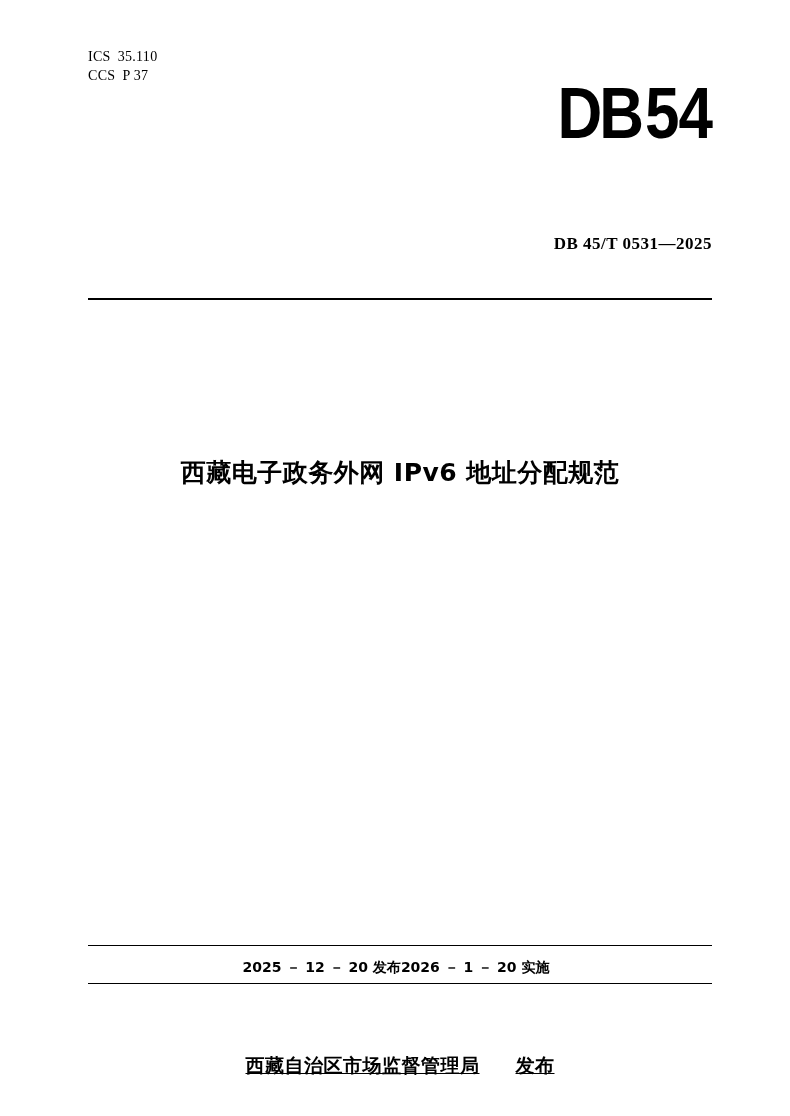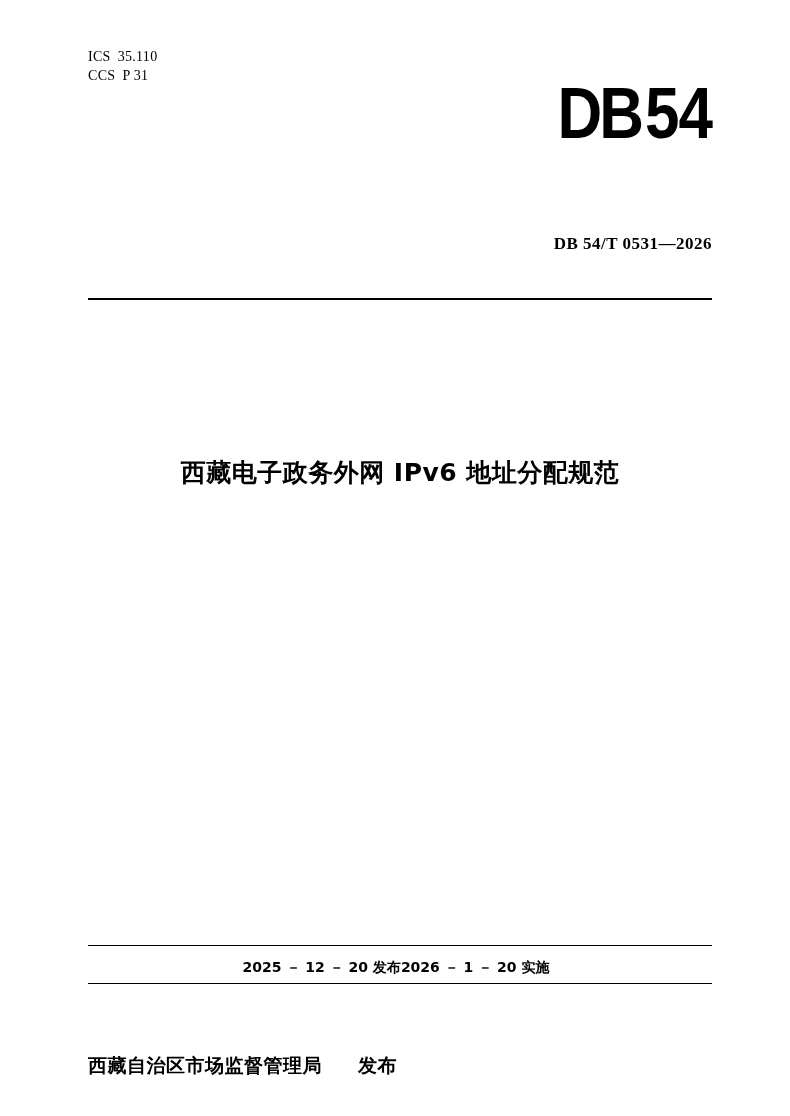--- a/index.html
+++ b/index.html
@@ -144,47 +144,48 @@
   .dates .date-item {
     white-space: nowrap;
   }
 
   
   .publisher {
     position: absolute;
     left: 88px;
     right: 78px;
     top: 1038px;
-    text-align: left;
+    text-align: center;
     font-family: "DejaVu Sans", sans-serif;
     font-weight: bold;
     font-size: 19px;
     letter-spacing: 0.5px;
+    text-decoration: underline;
   }
   .publisher .gap {
     display: inline-block;
     width: 36px;
   }
 </style>
 </head>
 <body>
 
 <div class="page">
 
   <div class="codes">
     <div><span>ICS</span><span class="num">35.110</span></div>
-    <div><span>CCS</span><span class="num">P 31</span></div>
+    <div><span>CCS</span><span class="num">P 37</span></div>
   </div>
 
   <div class="db-logo">
     <span class="db">DB</span><span class="num54">54</span>
   </div>
 
 
-  <div class="std-no">DB 54/T 0531—2026</div>
+  <div class="std-no">DB 45/T 0531—2025</div>
 
   <div class="rule-top"></div>
 
   <div class="doc-title">西藏电子政务外网 IPv6 地址分配规范</div>
 
   <div class="rule-bottom"></div>
 
   <div class="dates">
     <div class="date-item">2025 － 12 － 20 发布</div>
     <div class="date-item">2026 － 1 － 20 实施</div>

